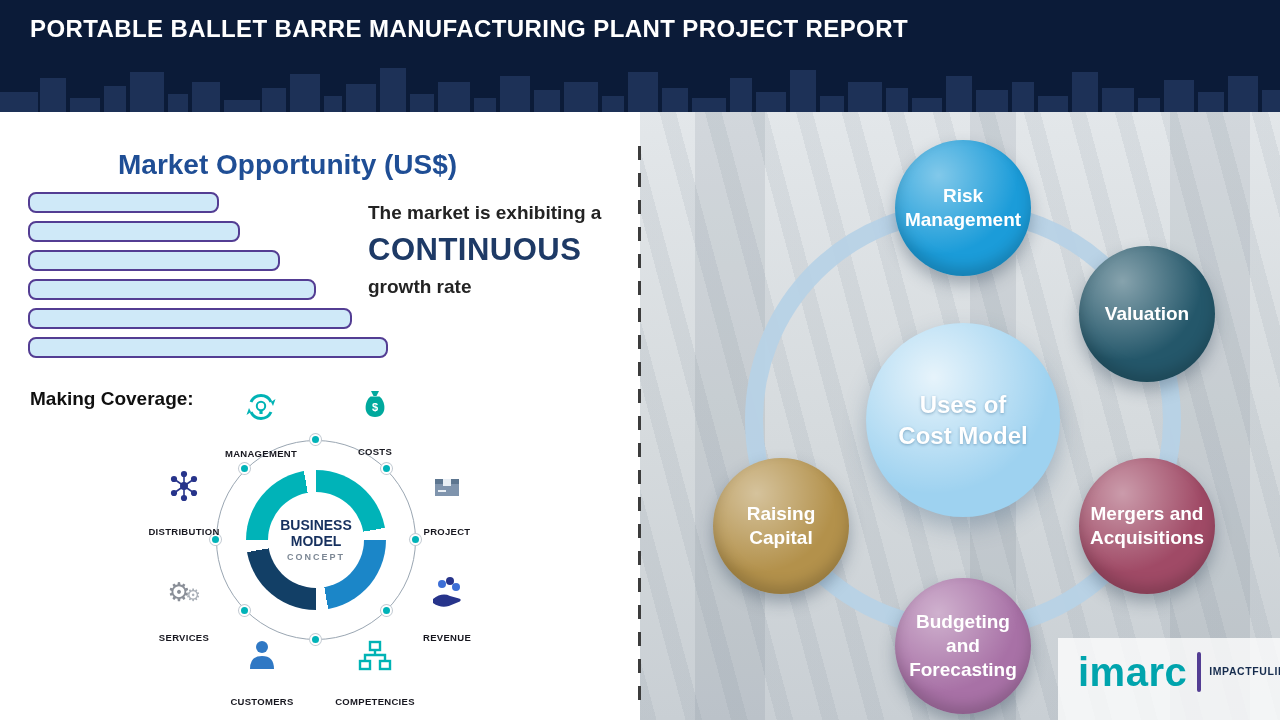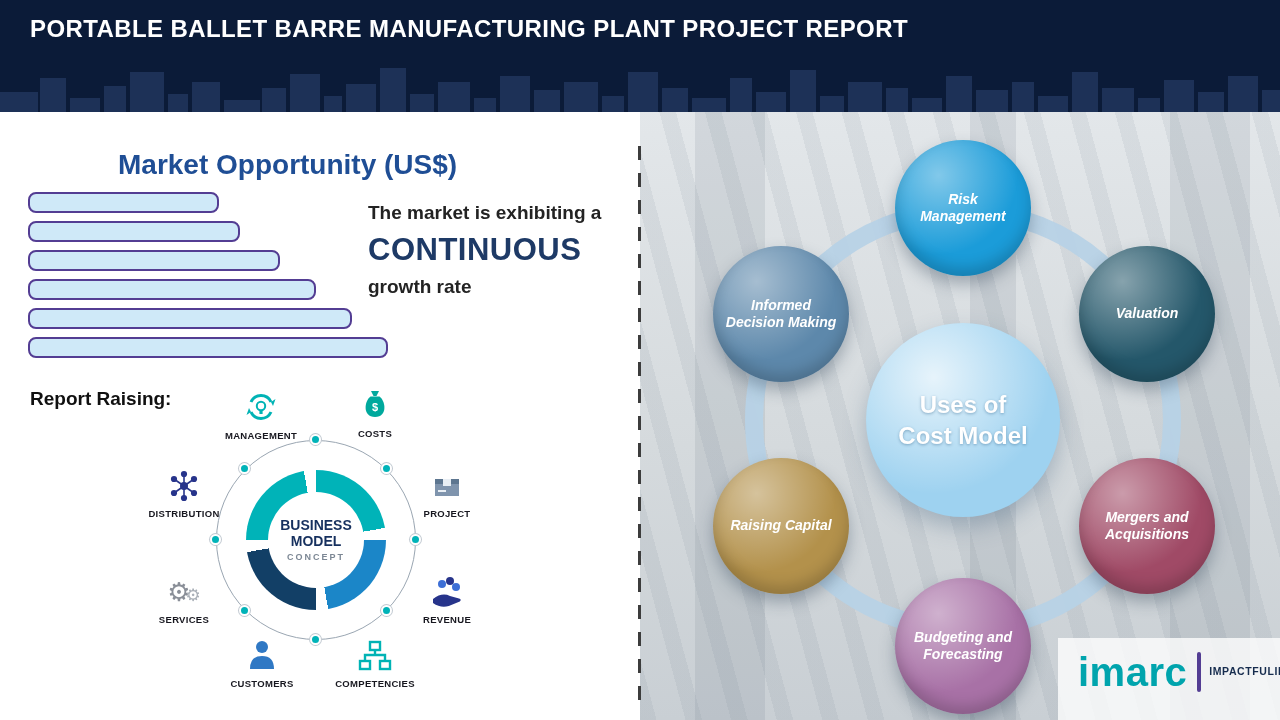--- a/index.html
+++ b/index.html
@@ -47,37 +47,37 @@
       #ffffff 170deg 180deg, #123f66 180deg 260deg, #ffffff 260deg 270deg, #00b3b8 270deg 350deg, #ffffff 350deg 360deg); }
   .bm-hole { position:absolute; left:268px; top:382px; width:96px; height:96px; background:#ffffff; border-radius:50%;
     display:flex; flex-direction:column; align-items:center; justify-content:center; text-align:center; }
   .bm-hole .l1 { font-size:14px; font-weight:800; color:#16305e; line-height:1.1; }
   .bm-hole .l3 { font-size:9px; font-weight:700; color:#7c8794; letter-spacing:2px; margin-top:3px; }
   .bm-dot { position:absolute; width:11px; height:11px; border-radius:50%; background:#00b3b8;
     border:2px solid #ffffff; box-shadow:0 0 0 1px #c2cad2; }
 
   .bm-item { position:absolute; width:90px; text-align:center; }
   .bm-item .ic { display:block; height:38px; line-height:36px; }
-  .bm-item .lbl { display:block; font-size:9.5px; font-weight:800; color:#17171f; letter-spacing:.3px; margin-top:2px; }
+  .bm-item .lbl { display:block; font-size:9.5px; font-weight:800; color:#17171f; letter-spacing:.3px; margin-top:20px; }
   .gear-glyph { font-size:26px; color:#8a8f98; font-family:"DejaVu Sans", sans-serif; }
   .gear-glyph .small { font-size:17px; color:#aab0b8; margin-left:-5px; }
 
   
   .big-ring { position:absolute; left:745px; top:202px; width:436px; height:436px; border-radius:50%;
     border:18px solid #b7d2e6; opacity:.95; }
   .hub { position:absolute; left:866px; top:323px; width:194px; height:194px; border-radius:50%;
     display:flex; align-items:center; justify-content:center; text-align:center;
     color:#ffffff; font-size:24px; font-weight:800; white-space:pre-line; line-height:1.3;
     background-image:radial-gradient(circle at 35% 28%, rgba(255,255,255,.75), rgba(255,255,255,0) 62%);
     box-shadow:0 10px 22px rgba(70,100,130,.35); text-shadow:0 1px 3px rgba(40,90,130,.45); }
   .node { position:absolute; width:136px; height:136px; border-radius:50%; padding:12px;
     display:flex; align-items:center; justify-content:center; text-align:center;
-    color:#ffffff; font-weight:700; font-size:14px; line-height:1.25;
+    color:#ffffff; font-weight:700; font-size:19px; line-height:1.25;
     background-image:radial-gradient(circle at 32% 26%, rgba(255,255,255,.45), rgba(255,255,255,0) 58%);
-    box-shadow:0 8px 16px rgba(40,60,80,.35), inset 0 -8px 14px rgba(0,0,0,.18);font-style:italic; }
+    box-shadow:0 8px 16px rgba(40,60,80,.35), inset 0 -8px 14px rgba(0,0,0,.18); }
   .node-rm  { left:895px;  top:140px; }
   .node-val { left:1079px; top:246px; }
   .node-ma  { left:1079px; top:458px; }
   .node-bf  { left:895px;  top:578px; }
   .node-rc  { left:713px;  top:458px; }
   .node-idm { left:713px;  top:246px; }
 
   
   .logo { position:absolute; left:1078px; top:652px; display:flex; align-items:center; z-index:7; }
   .logo .imarc { font-size:40px; font-weight:800; color:#00a4ad; letter-spacing:.5px; line-height:1; }
@@ -162,21 +162,21 @@
       <div class="bar" style="width: 324px; background-color: rgb(207, 233, 248); border-color: rgb(83, 61, 147);"></div>
       <div class="bar" style="width: 360px; background-color: rgb(207, 233, 248); border-color: rgb(83, 61, 147);"></div>
     </div>
 
     <div class="growth">
       <div class="g1">The market is exhibiting a</div>
       <div class="g2">CONTINUOUS</div>
       <div class="g3">growth rate</div>
     </div>
 
-    <div class="coverage-label">Report Raising:</div>
+    <div class="coverage-label">Making Coverage:</div>
 
     <div class="bm-outline"></div>
     <div class="bm-ring"></div>
     <div class="bm-hole">
       <span class="l1">BUSINESS</span>
       <span class="l1">MODEL</span>
       <span class="l3">CONCEPT</span>
     </div>
 
     <div class="bm-dot" style="left:310px; top:324px;"></div>
@@ -303,23 +303,20 @@
   </div>
   <div class="node node-ma" style="background-color: rgb(160, 74, 102);">
     <span>Mergers and Acquisitions</span>
   </div>
   <div class="node node-bf" style="background-color: rgb(168, 113, 166);">
     <span>Budgeting and Forecasting</span>
   </div>
   <div class="node node-rc" style="background-color: rgb(179, 145, 75); align-items: center;">
     <span>Raising Capital</span>
   </div>
-  <div class="node node-idm" style="background-color: rgb(93, 136, 171);">
-    <span>Informed Decision Making</span>
-  </div>
 
   <div class="hub" style="background-color: rgb(158, 210, 240);">
     <span>Uses of
 Cost Model</span>
   </div>
 
   <div class="logo">
     <span class="imarc">imarc</span>
     <span class="bar"></span>
     <span class="tag">

